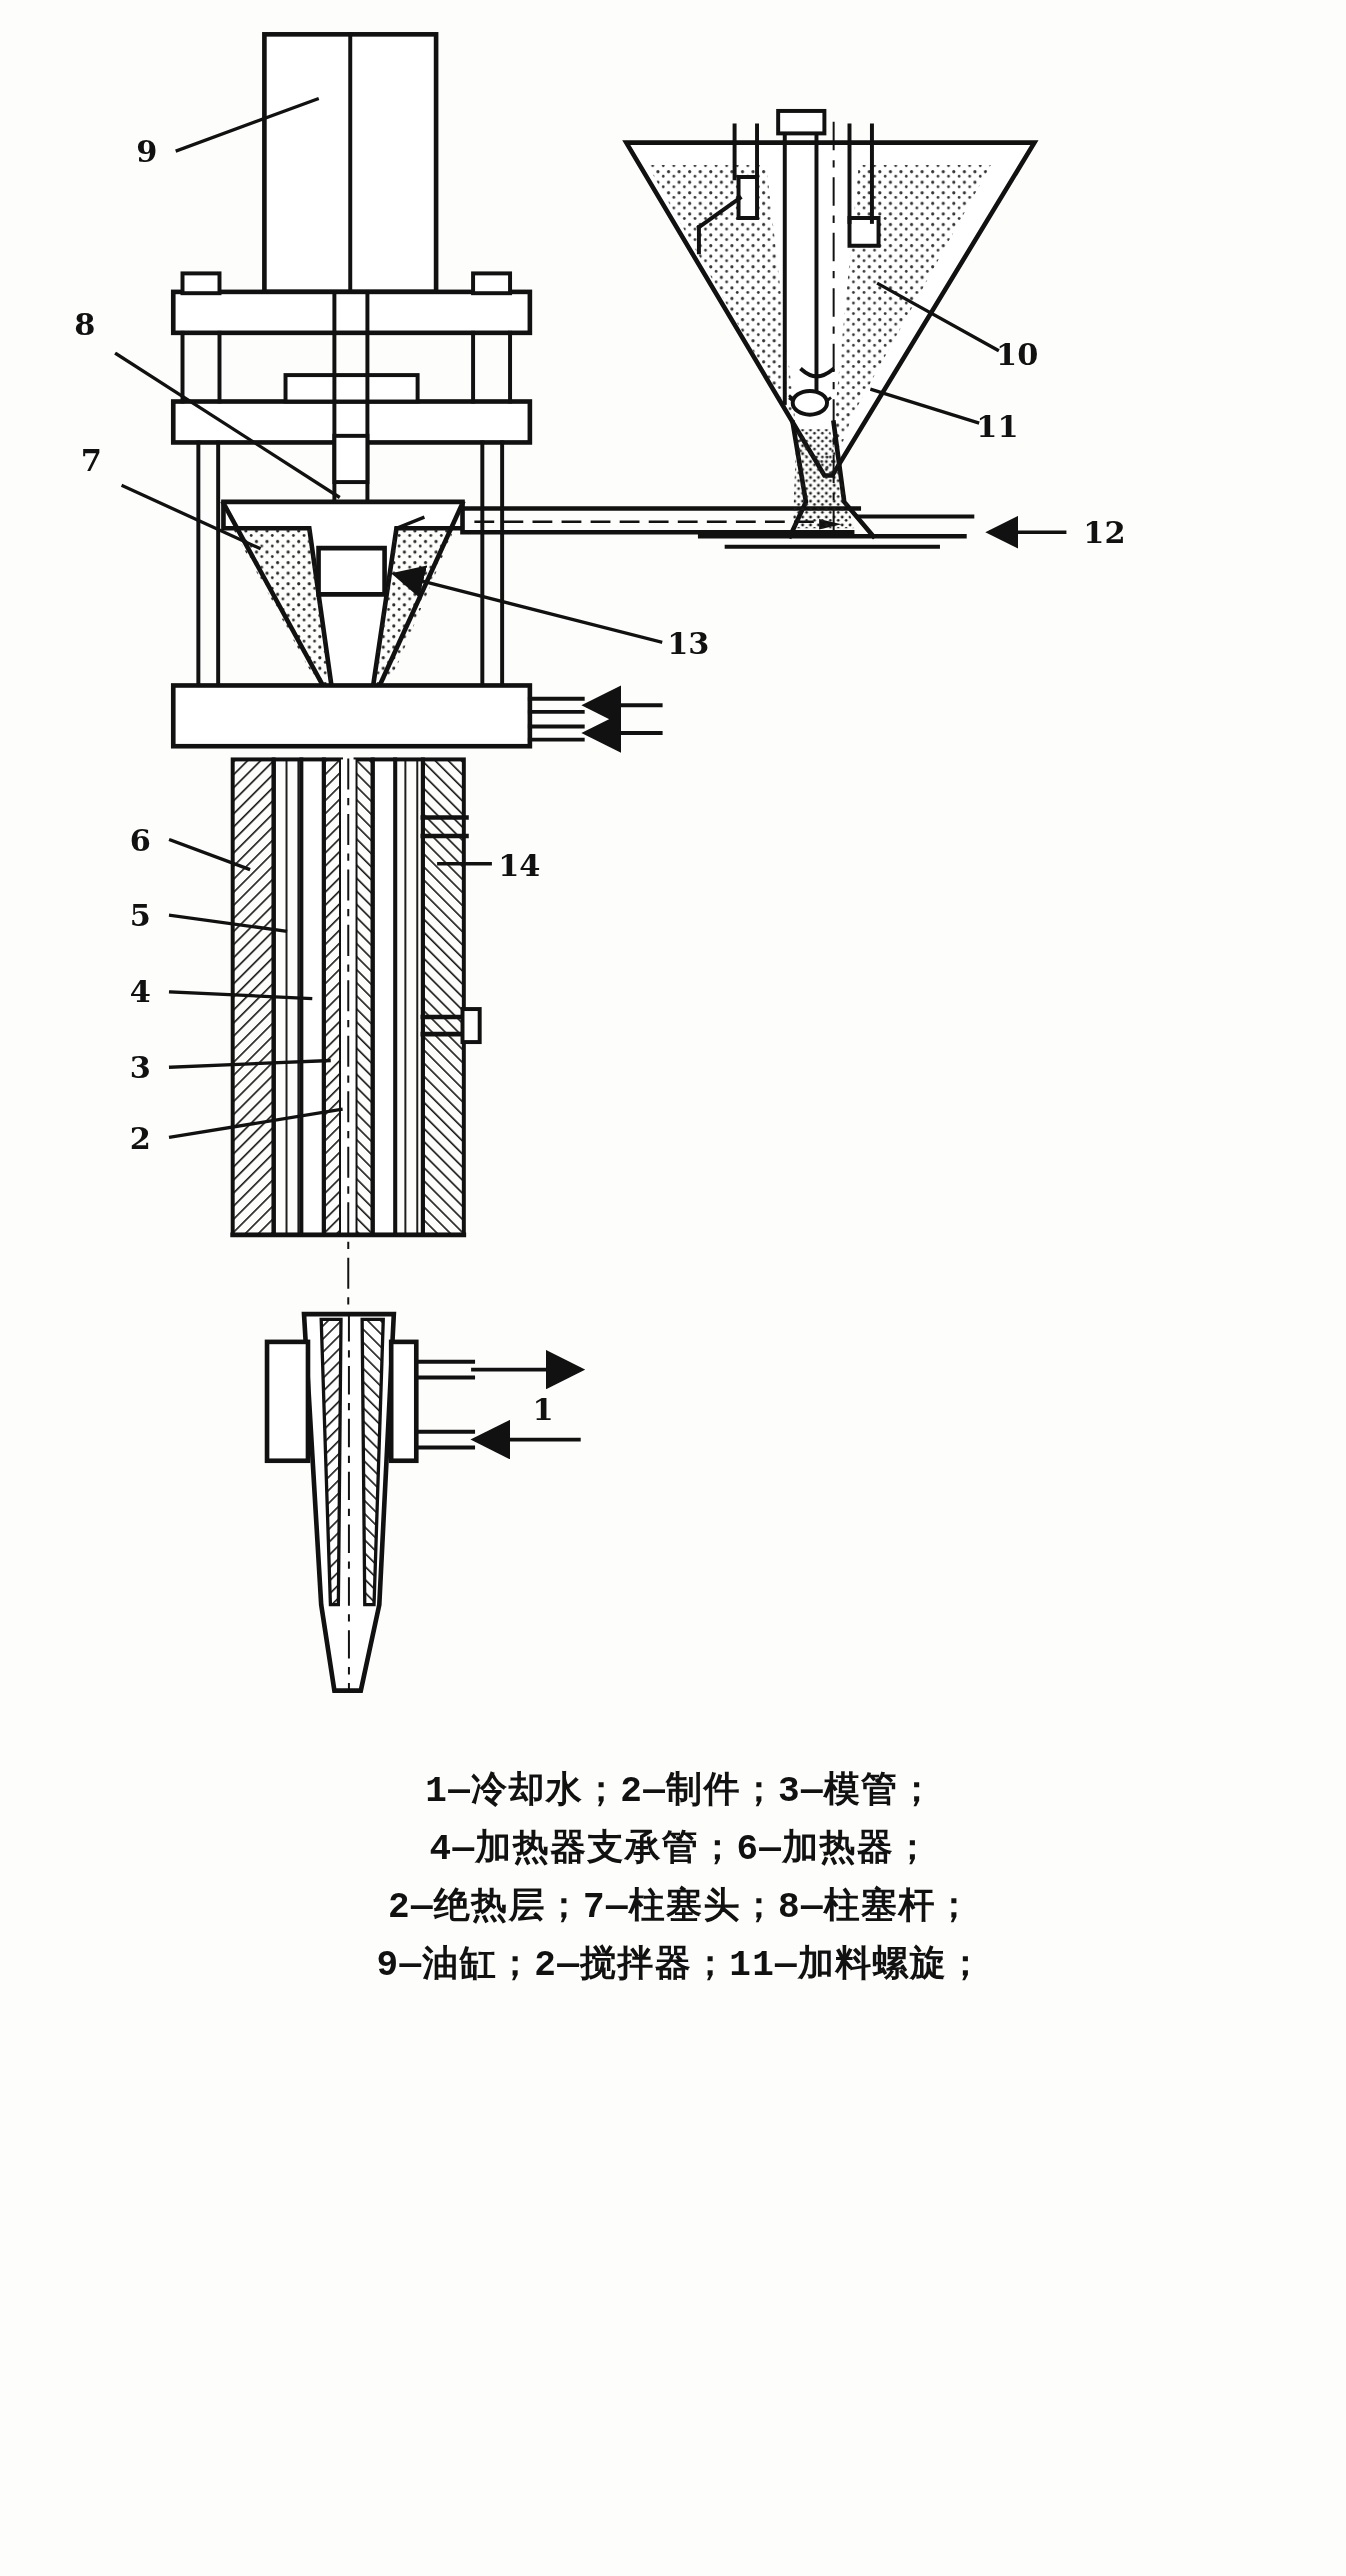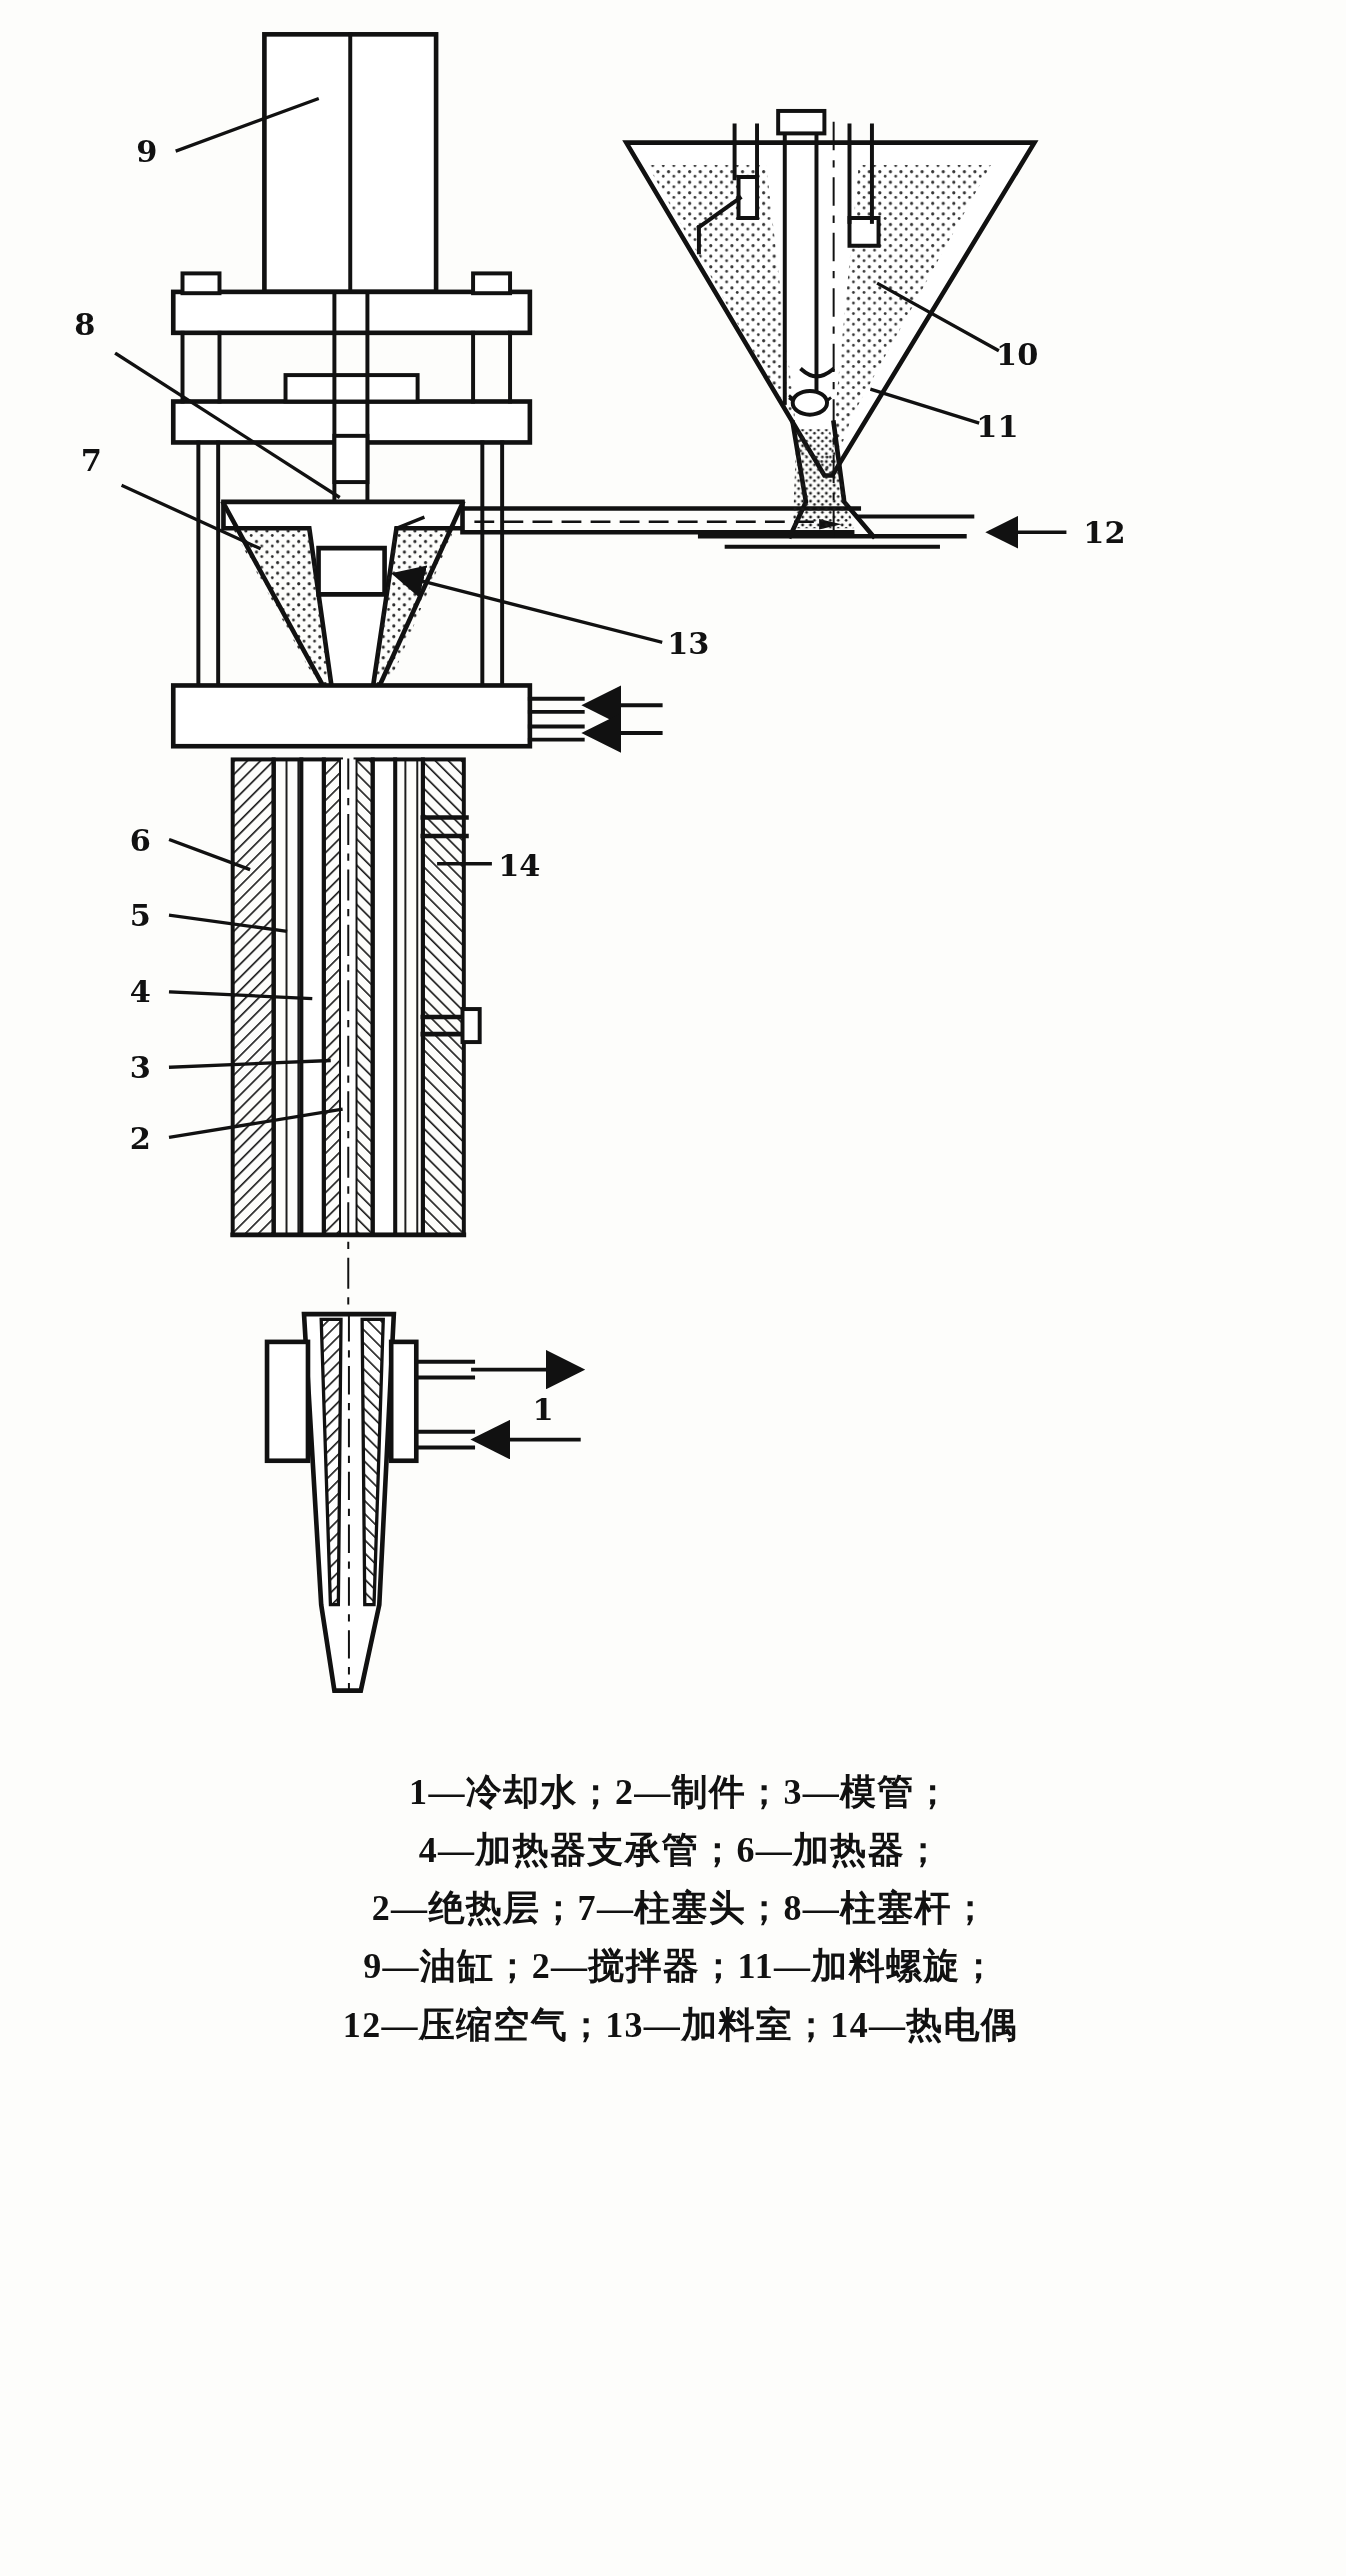--- a/index.html
+++ b/index.html
@@ -44,21 +44,21 @@
   }
   .fig-title {
     font-family: "DejaVu Serif", "Liberation Serif", serif;
     font-size: 41px;
     font-weight: 700;
     letter-spacing: 2.6px;
     line-height: 1.35;
     white-space: pre;
   }
   .legend-line {
-    font-family: Liberation Serif, serif;
+    font-family: Liberation Mono, monospace;
     font-size: 36px;
     font-weight: 700;
     letter-spacing: 1.3px;
     line-height: 1.62;
     white-space: pre;
     margin-left: 14px;
   }
   .callout-text {
     font-family: "DejaVu Serif", "Liberation Serif", serif;
     font-size: 46px;
@@ -265,17 +265,16 @@
       </g>
     </svg>
   </div>
 
   <div id="caption">
     <div style="height:18.5px"></div>
     <div class="legend-line">1—冷却水；2—制件；3—模管；</div>
     <div class="legend-line">4—加热器支承管；6—加热器；</div>
     <div class="legend-line">2—绝热层；7—柱塞头；8—柱塞杆；</div>
     <div class="legend-line">9—油缸；2—搅拌器；11—加料螺旋；</div>
-    <div class="legend-line">12—压缩空气；13—加料室；14—热电偶</div>
   </div>
 
 </div>
 
 
 </body></html>

